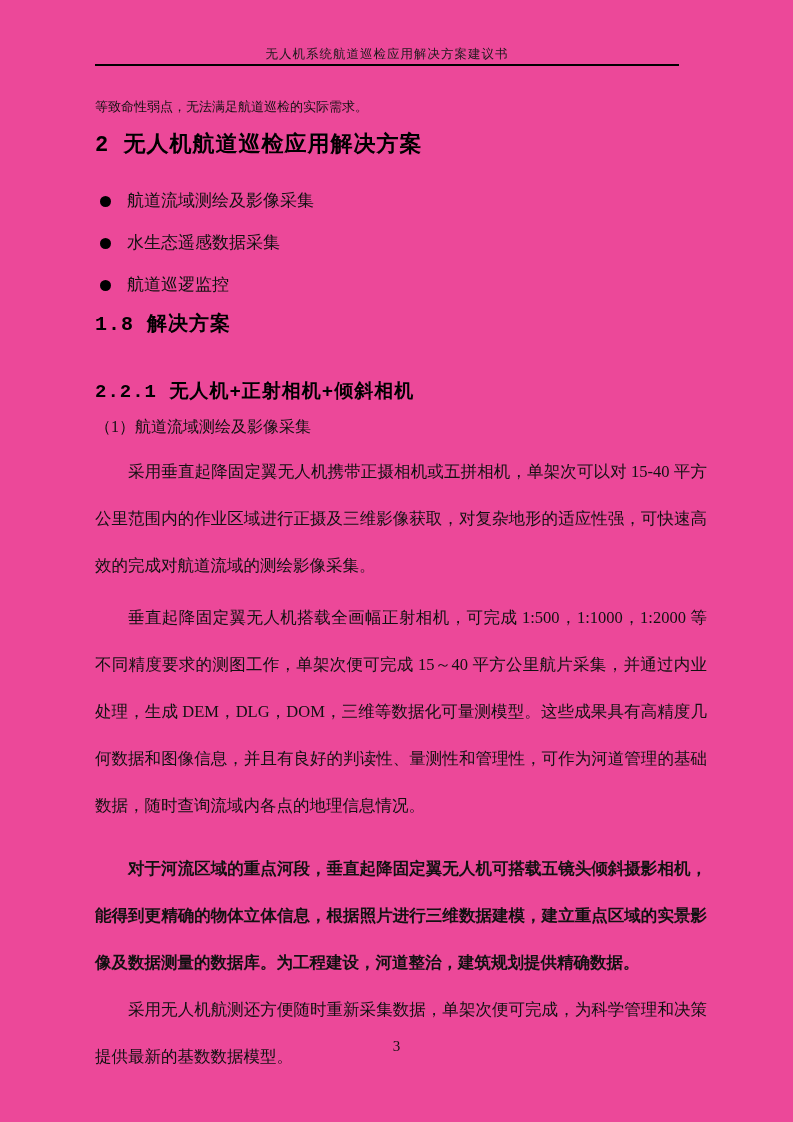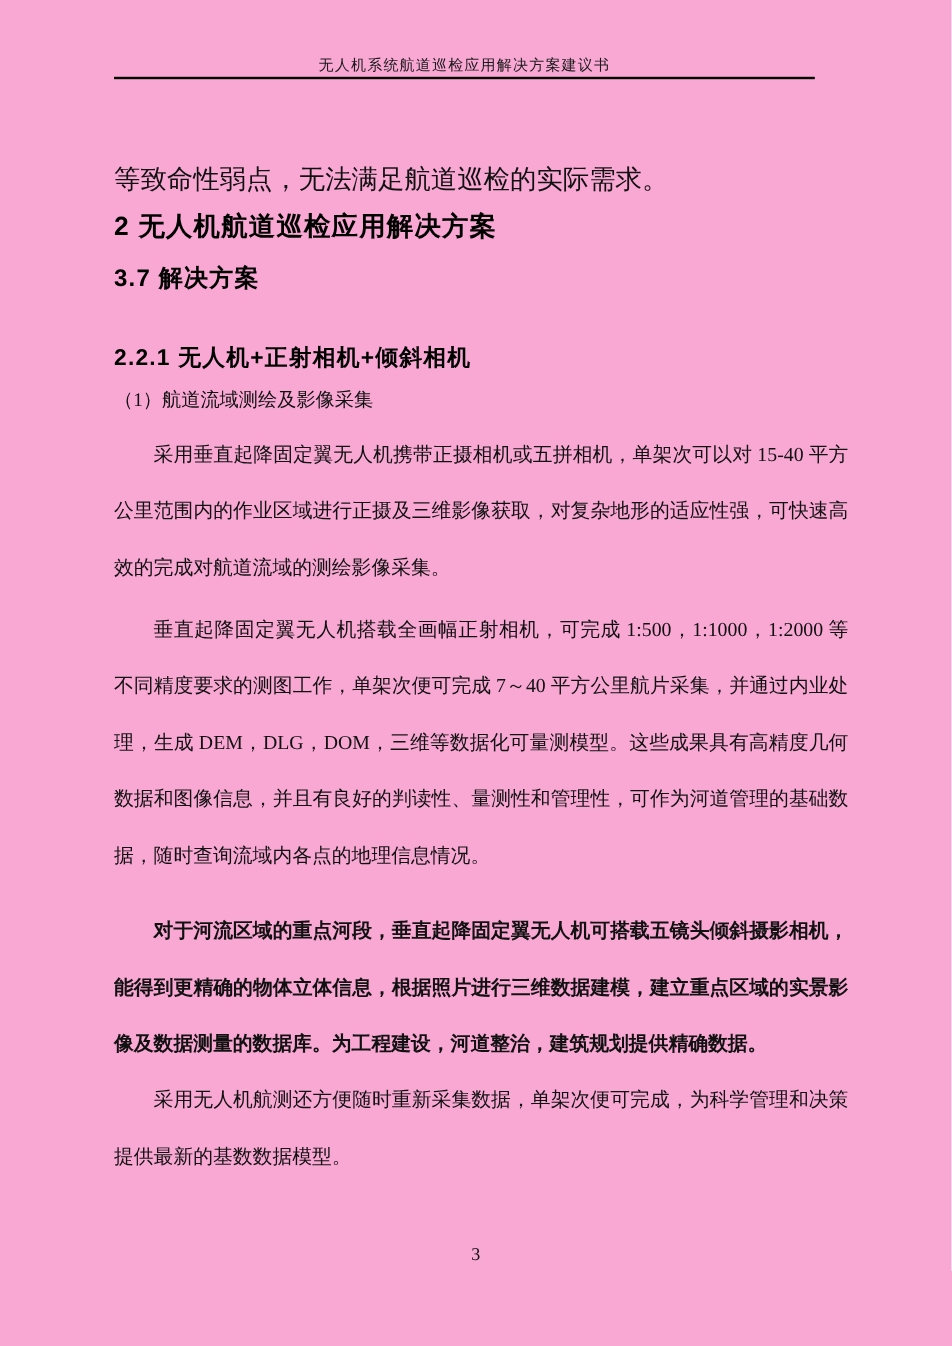--- a/index.html
+++ b/index.html
@@ -5,21 +5,21 @@
   * { margin: 0; padding: 0; box-sizing: border-box; }
   html, body { background: #ffffff; }
   body {
     width: 793px; height: 1122px;
     font-family: "Liberation Serif", "DejaVu Serif", serif;
     color: #000000;
   }
   .page {
     position: relative;
     width: 793px; height: 1122px;
-    background: #f9a8d4;
+    background: #ec4899;
     padding: 0 96px 0 95px;
     overflow: hidden;
   }
   
   .doc-header { padding-top: 45px; }
   .header-title {
     width: 584px;
     text-align: center;
     font-size: 12.5px;
     line-height: 18px;
@@ -27,27 +27,27 @@
     color: #1a1a1a;
   }
   .header-rule {
     width: 584px;
     border-bottom: 2px solid #000000;
     margin-top: 1px;
   }
   
   .content { width: 612px; }
   .continuation {
-    margin-top: 67px;
-    font-size: 22px;
+    margin-top: 24px;
+    font-size: 13px;
     line-height: 33px;
     color: #111111;
   }
   h1, h2, h3 {
-    font-family: Liberation Sans, sans-serif;
+    font-family: Liberation Mono, monospace;
     font-weight: 700;
     color: #000000;
     letter-spacing: 1px;
   }
   h1.sec   { margin-top: 8px;  font-size: 22px; line-height: 30px; }
   h2.sec-a { margin-top: 16px; font-size: 20px; line-height: 28px; }
   h2.sec-b { margin-top: 14px; font-size: 20px; line-height: 28px; }
   h3.sec   { margin-top: 40px; font-size: 19px; line-height: 26px; }
   ul.bullets { margin-top: 28px; list-style: none; }
   ul.bullets li {
@@ -106,30 +106,44 @@
     <div class="header-rule"></div>
   </header>
 
   <main class="content">
 
     <p class="continuation">等致命性弱点，无法满足航道巡检的实际需求。</p>
 
     <h1 class="sec">2 无人机航道巡检应用解决方案</h1>
 
 
+    <ul class="bullets">
+      <li>
+        <span class="dot"></span>
+        <span>航道流域测绘及影像采集</span>
+      </li>
+      <li>
+        <span class="dot"></span>
+        <span>水生态遥感数据采集</span>
+      </li>
+      <li>
+        <span class="dot"></span>
+        <span>航道巡逻监控</span>
+      </li>
+    </ul>
 
-    <h2 class="sec sec-b">3.7 解决方案</h2>
+    <h2 class="sec sec-b">1.8 解决方案</h2>
 
     <h3 class="sec">2.2.1 无人机+正射相机+倾斜相机</h3>
 
     <p class="sub-label">（1）航道流域测绘及影像采集</p>
 
     <p class="body-para p1">采用垂直起降固定翼无人机携带正摄相机或五拼相机，单架次可以对 15-40 平方公里范围内的作业区域进行正摄及三维影像获取，对复杂地形的适应性强，可快速高效的完成对航道流域的测绘影像采集。</p>
 
-    <p class="body-para p2">垂直起降固定翼无人机搭载全画幅正射相机，可完成 1:500，1:1000，1:2000 等不同精度要求的测图工作，单架次便可完成 7～40 平方公里航片采集，并通过内业处理，生成 DEM，DLG，DOM，三维等数据化可量测模型。这些成果具有高精度几何数据和图像信息，并且有良好的判读性、量测性和管理性，可作为河道管理的基础数据，随时查询流域内各点的地理信息情况。</p>
+    <p class="body-para p2">垂直起降固定翼无人机搭载全画幅正射相机，可完成 1:500，1:1000，1:2000 等不同精度要求的测图工作，单架次便可完成 15～40 平方公里航片采集，并通过内业处理，生成 DEM，DLG，DOM，三维等数据化可量测模型。这些成果具有高精度几何数据和图像信息，并且有良好的判读性、量测性和管理性，可作为河道管理的基础数据，随时查询流域内各点的地理信息情况。</p>
 
     <p class="body-para p3">对于河流区域的重点河段，垂直起降固定翼无人机可搭载五镜头倾斜摄影相机，能得到更精确的物体立体信息，根据照片进行三维数据建模，建立重点区域的实景影像及数据测量的数据库。为工程建设，河道整治，建筑规划提供精确数据。</p>
 
     <p class="body-para p4">采用无人机航测还方便随时重新采集数据，单架次便可完成，为科学管理和决策提供最新的基数数据模型。</p>
 
   </main>
 
   <footer class="doc-footer">
     <span>3</span>
   </footer>

